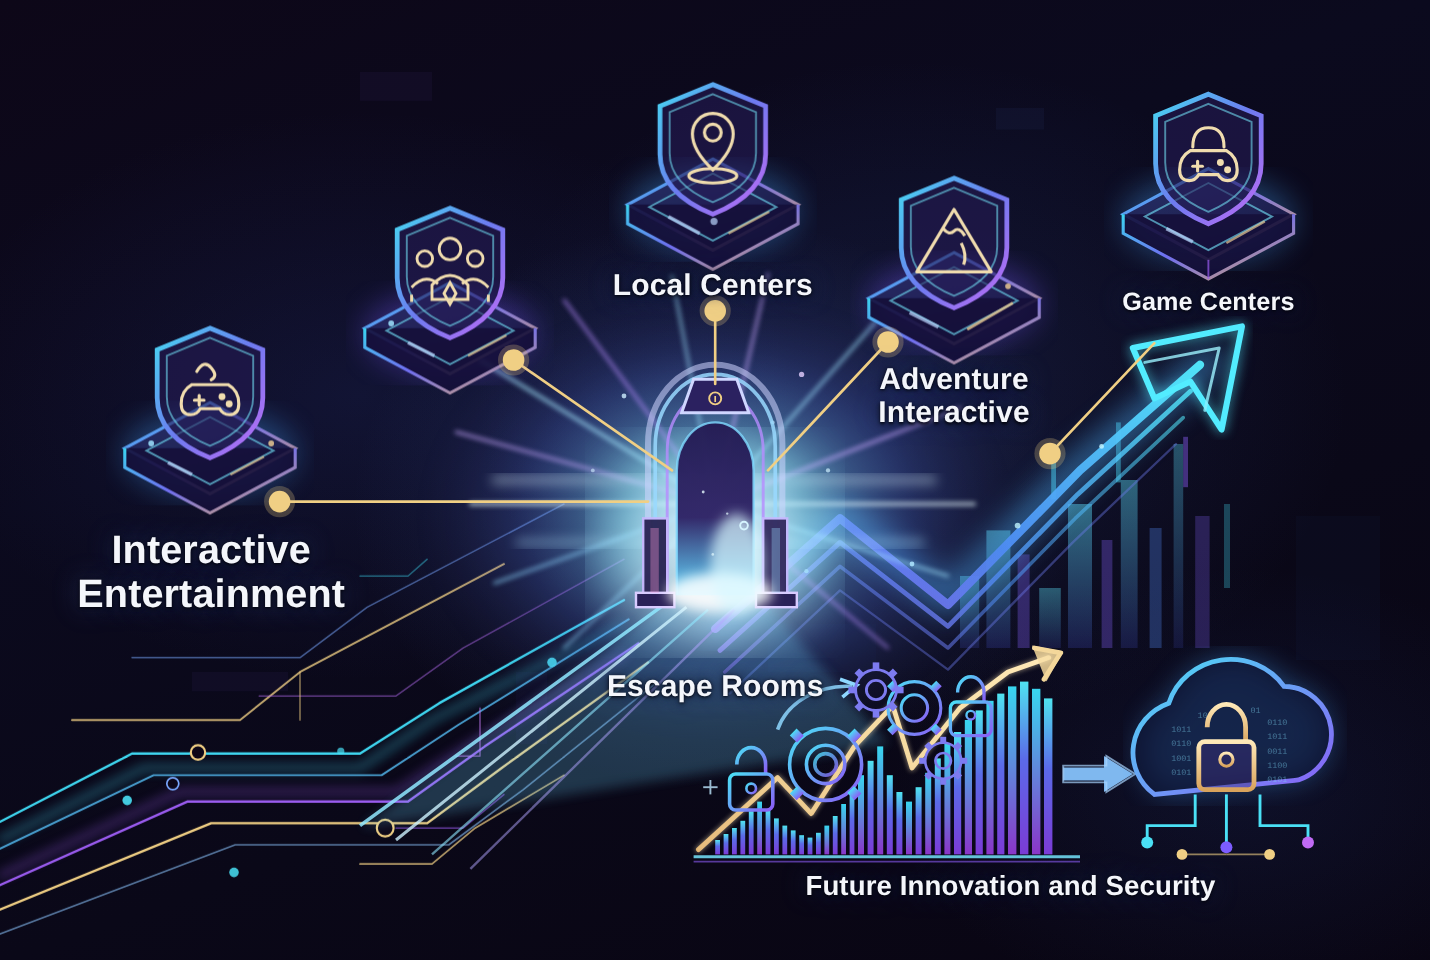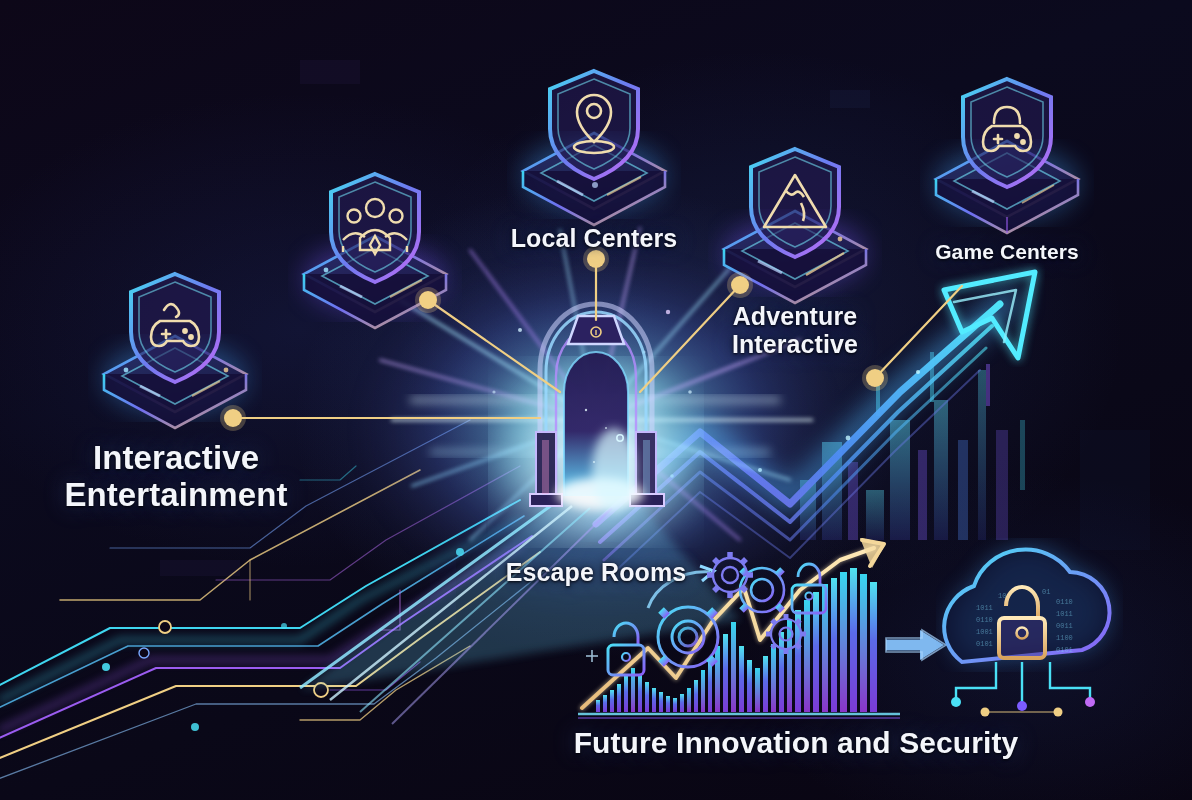--- a/index.html
+++ b/index.html
@@ -602,15 +602,15 @@
 
   <div class="lbl" style="left:594px;top:224px;font-size:25px;width:320px;">Local Centers</div>
 
   <div class="lbl" style="left:795px;top:302px;font-size:25px;width:300px;">Adventure
 Interactive</div>
 
   <div class="lbl" style="left:1007px;top:240px;font-size:21px;width:320px;">Game Centers</div>
 
   <div class="lbl" style="left:596px;top:538px;font-size:25px;width:340px;margin-top:20px;">Escape Rooms</div>
 
-  <div class="lbl" style="left:796px;top:726px;font-size:30px;width:560px;">Future Innovation and Security</div>
+  <div class="lbl" style="left:842px;top:726px;font-size:23px;width:560px;">Future Innovation and Security</div>
 
 </div>
 
 </body></html>

